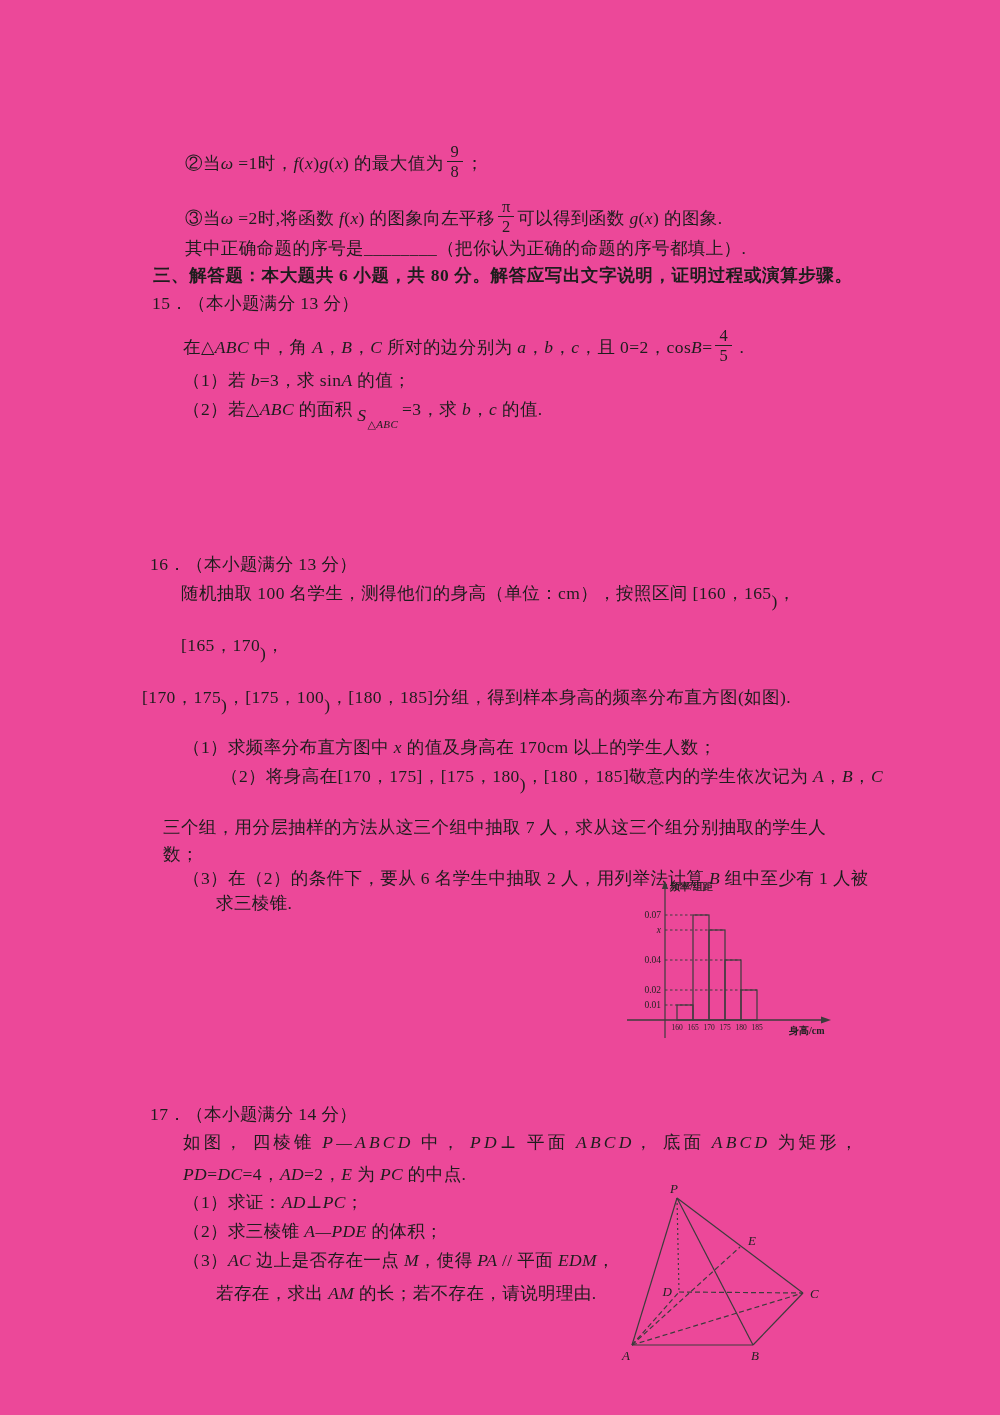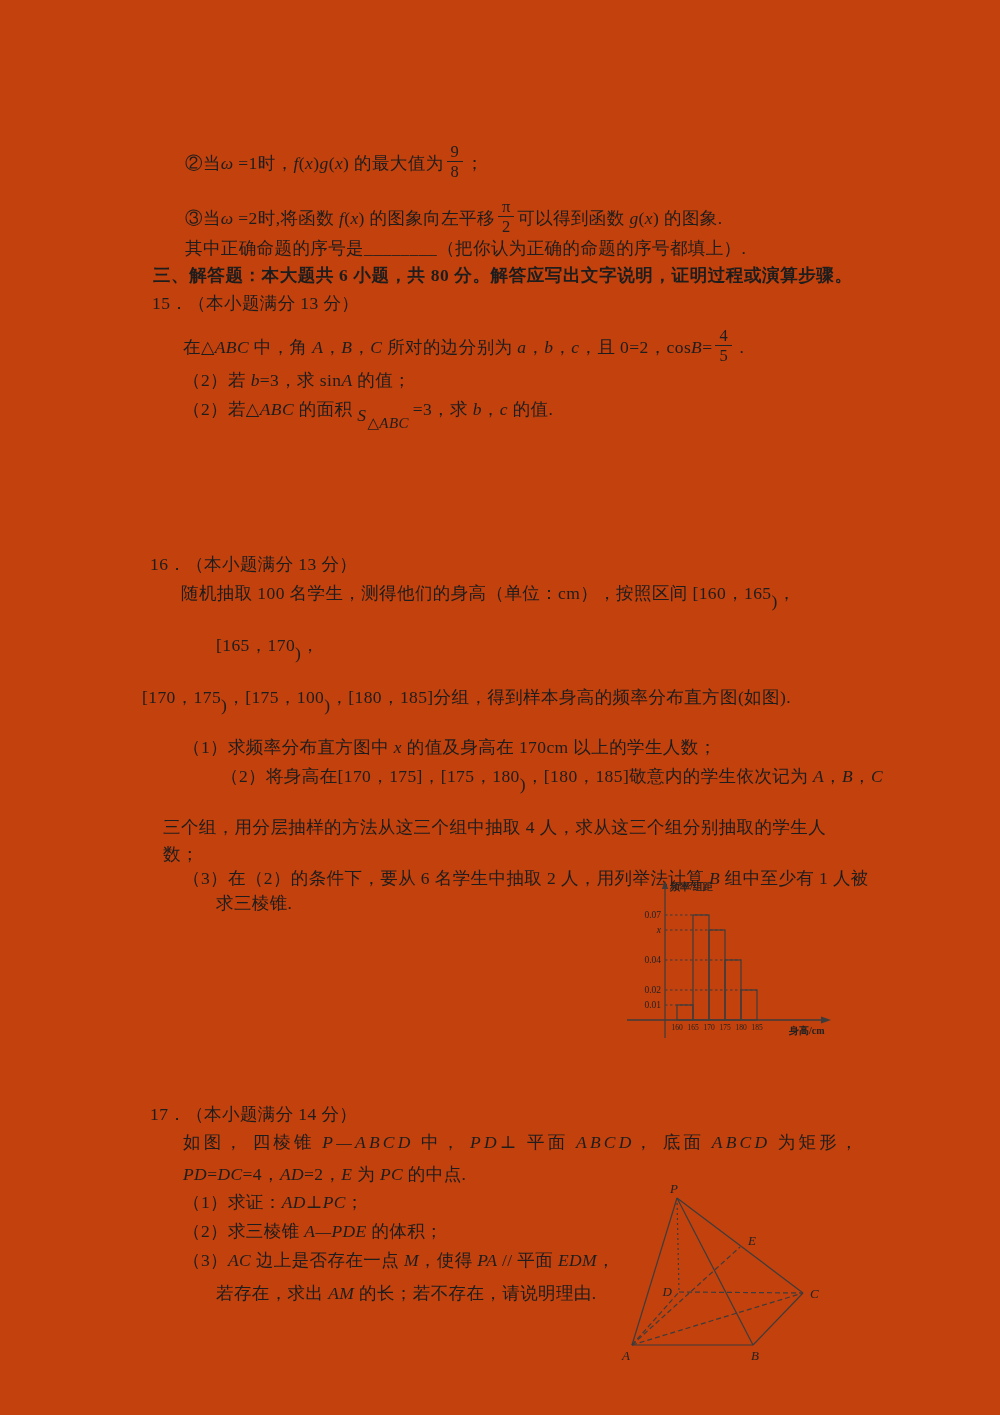--- a/index.html
+++ b/index.html
@@ -1,28 +1,28 @@
 <!DOCTYPE html>
 <html><head>
 <meta charset="utf-8">
 <style>
   html,body{margin:0;padding:0;background:#e8e8e8;}
-  #page{position:relative;width:1000px;height:1415px;background:#c2410c;margin:0 auto;overflow:hidden;
+  #page{position:relative;width:1000px;height:1415px;background:#ec4899;margin:0 auto;overflow:hidden;
         font-family:"Liberation Serif","DejaVu Serif",serif;color:#1d1d1d;}
   .ln{position:absolute;white-space:nowrap;font-size:17.5px;line-height:22px;letter-spacing:0.4px;}
   .it{font-style:italic;}
   .bd{font-weight:bold;letter-spacing:0.6px;}
   .low{position:relative;top:0.48em;}
   .spread{letter-spacing:3.2px;}
   .frac{display:inline-flex;flex-direction:column;align-items:center;vertical-align:middle;
         line-height:1.05;font-size:16.5px;margin:0 3px;transform:translateY(-3px);letter-spacing:0;}
   .fnum{display:block;border-bottom:1.3px solid #222;padding:0 4px 1px;}
   .fden{display:block;padding-top:1px;}
   .ssub{display:inline-block;transform:translateY(6px);font-style:italic;}
-  .ssubsub{font-size:15px;position:relative;top:7px;left:1px;font-style:italic;}
+  .ssubsub{font-size:11px;position:relative;top:7px;left:1px;font-style:italic;}
   svg text{font-family:"Liberation Serif","DejaVu Serif",serif;}
   .fig{position:absolute;}
 </style>
 </head>
 <body>
 
 <div id="page">
 
   <div class="ln" style="left:185px;top:146px;"><span class="">②当</span><span class="it">ω</span><span class=""> =1时，</span><span class="it">f</span><span class="">(</span><span class="it">x</span><span class="">)</span><span class="it">g</span><span class="">(</span><span class="it">x</span><span class="">) 的最大值为</span><span class="frac">
         <span class="fnum">9</span>
@@ -33,30 +33,30 @@
         <span class="fden">2</span>
       </span><span class="">可以得到函数 </span><span class="it">g</span><span class="">(</span><span class="it">x</span><span class="">) 的图象.</span></div>
   <div class="ln" style="left:185px;top:237px;"><span class="">其中正确命题的序号是________（把你认为正确的命题的序号都填上）.</span></div>
   <div class="ln" style="left:153px;top:264px;"><span class="bd">三、解答题：本大题共 6 小题，共 80 分。解答应写出文字说明，证明过程或演算步骤。</span></div>
 
   <div class="ln" style="left:152px;top:292px;"><span class="">15．（本小题满分 13 分）</span></div>
   <div class="ln" style="left:183px;top:330px;"><span class="">在△</span><span class="it">ABC</span><span class=""> 中，角 </span><span class="it">A</span><span class="">，</span><span class="it">B</span><span class="">，</span><span class="it">C</span><span class=""> 所对的边分别为 </span><span class="it">a</span><span class="">，</span><span class="it">b</span><span class="">，</span><span class="it">c</span><span class="">，且 0=2，cos</span><span class="it">B</span><span class="">=</span><span class="frac">
         <span class="fnum">4</span>
         <span class="fden">5</span>
       </span><span class=""> .</span></div>
-  <div class="ln" style="left:183px;top:369px;"><span class="">（2）若 </span><span class="it">b</span><span class="">=3，求 sin</span><span class="it">A</span><span class=""> 的值；</span></div>
+  <div class="ln" style="left:183px;top:369px;"><span class="">（1）若 </span><span class="it">b</span><span class="">=3，求 sin</span><span class="it">A</span><span class=""> 的值；</span></div>
   <div class="ln" style="left:183px;top:398px;"><span class="">（2）若△</span><span class="it">ABC</span><span class=""> 的面积 </span><span class="ssub"><span>S</span><span class="ssubsub">△ABC</span></span><span class=""> =3，求 </span><span class="it">b</span><span class="">，</span><span class="it">c</span><span class=""> 的值.</span></div>
 
   <div class="ln" style="left:150px;top:553px;"><span class="">16．（本小题满分 13 分）</span></div>
   <div class="ln" style="left:181px;top:582px;"><span class="">随机抽取 100 名学生，测得他们的身高（单位：cm），按照区间 [160，165</span><span class="low">)</span><span class="">，</span></div>
-  <div class="ln" style="left:181px;top:634px;margin-left:35px;"><span class="">[165，170</span><span class="low">)</span><span class="">，</span></div>
+  <div class="ln" style="left:181px;top:634px;"><span class="">[165，170</span><span class="low">)</span><span class="">，</span></div>
   <div class="ln" style="left:142px;top:686px;"><span class="">[170，175</span><span class="low">)</span><span class="">，[175，100</span><span class="low">)</span><span class="">，[180，185]分组，得到样本身高的频率分布直方图(如图).</span></div>
   <div class="ln" style="left:183px;top:736px;font-family:Liberation Serif, serif;"><span class="">（1）求频率分布直方图中 </span><span class="it">x</span><span class=""> 的值及身高在 170cm 以上的学生人数；</span></div>
   <div class="ln" style="left:183px;top:765px;margin-left:38px;"><span class="">（2）将身高在[170，175]，[175，180</span><span class="low">)</span><span class="">，[180，185]敬意内的学生依次记为 </span><span class="it">A</span><span class="">，</span><span class="it">B</span><span class="">，</span><span class="it">C</span></div>
-  <div class="ln" style="left:163px;top:816px;"><span class="">三个组，用分层抽样的方法从这三个组中抽取 4 人，求从这三个组分别抽取的学生人</span></div>
+  <div class="ln" style="left:163px;top:816px;"><span class="">三个组，用分层抽样的方法从这三个组中抽取 7 人，求从这三个组分别抽取的学生人</span></div>
   <div class="ln" style="left:163px;top:843px;"><span class="">数；</span></div>
   <div class="ln" style="left:183px;top:867px;"><span class="">（3）在（2）的条件下，要从 6 名学生中抽取 2 人，用列举法计算 </span><span class="it">B</span><span class=""> 组中至少有 1 人被</span></div>
   <div class="ln" style="left:216px;top:892px;"><span class="">求三棱锥.</span></div>
 
   <svg id="histogram" class="fig" style="left:613px;top:876px;" width="250" height="172" viewBox="0 0 250 172">
       <line x1="14" y1="144" x2="212" y2="144" stroke="#3c3c3c" stroke-width="1.4"></line>
       <polygon points="218,144 208,140.5 208,147.5" fill="#3c3c3c"></polygon>
       <line x1="52" y1="162" x2="52" y2="10" stroke="#3c3c3c" stroke-width="1.2"></line>
       <polygon points="52,5 48.8,13 55.2,13" fill="#3c3c3c"></polygon>
       <rect x="64" y="129" width="16" height="15" fill="none" stroke="#3c3c3c" stroke-width="1.2"></rect>

